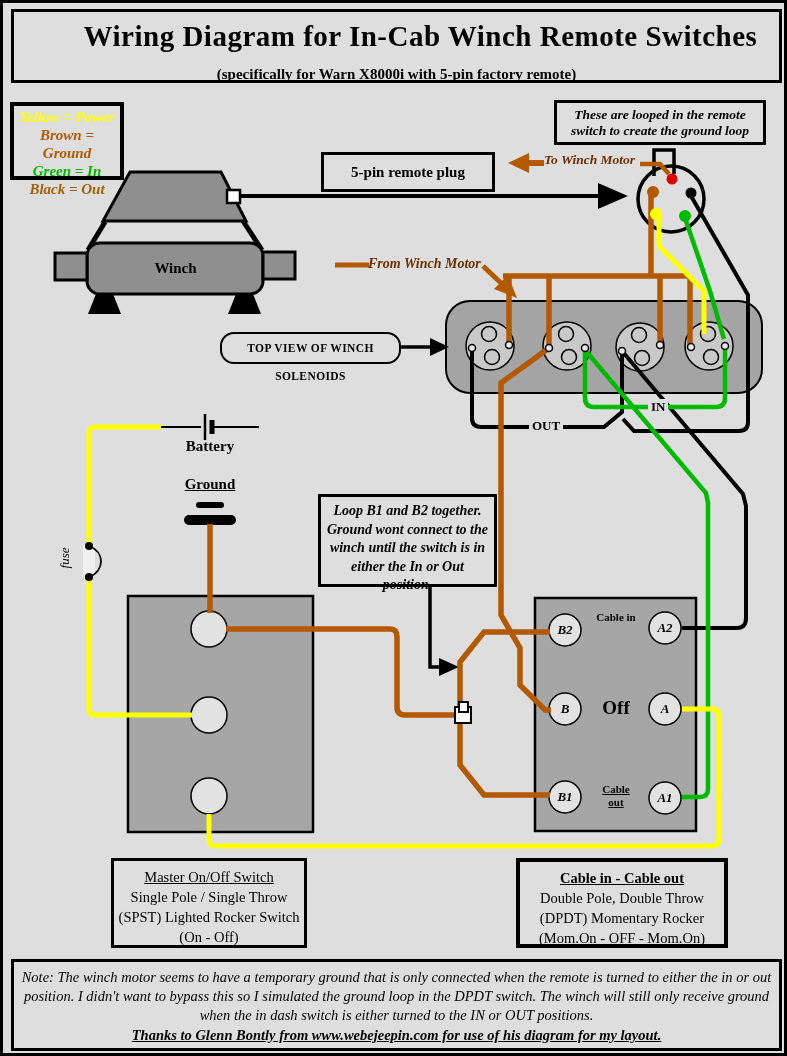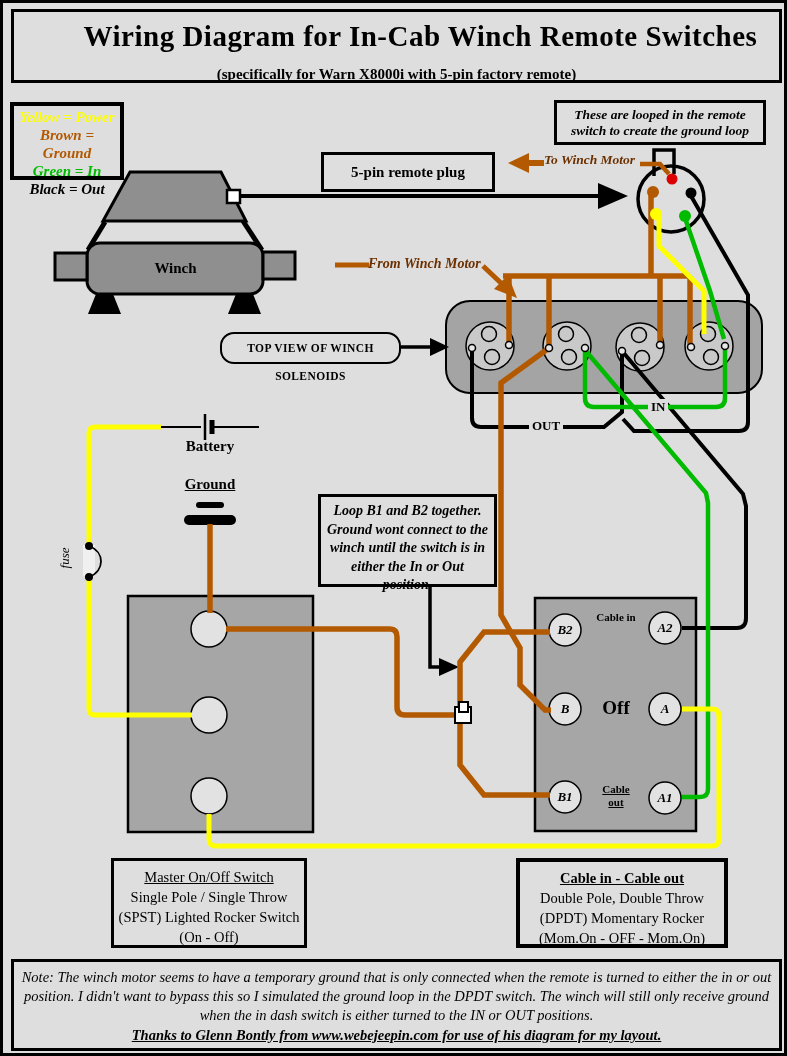--- a/index.html
+++ b/index.html
@@ -198,21 +198,21 @@
 
   <div class="box title-box">
     <div class="title-main">Wiring Diagram for In-Cab Winch Remote Switches</div>
     <div class="title-sub">(specifically for Warn X8000i with 5-pin factory remote)</div>
   </div>
 
   <div class="box legend-box">
     <div style="color: rgb(255, 255, 0);">Yellow = Power</div>
     <div style="color: rgb(179, 89, 0);">Brown = Ground</div>
     <div style="color: rgb(0, 187, 0);">Green = In</div>
-    <div style="color: #000000;">Black = Out</div>
+    <div style="color: #a16207;">Black = Out</div>
   </div>
 
   <div class="box looped-box">These are looped in the remote switch to create the ground loop</div>
 
   <div class="box fivepin-box">5-pin remote plug</div>
 
   <div class="box topview-box">TOP VIEW OF WINCH SOLENOIDS</div>
 
   <div class="box loopnote-box">Loop B1 and B2 together. Ground wont connect to the winch until the switch is in either the In or Out position.</div>
 

